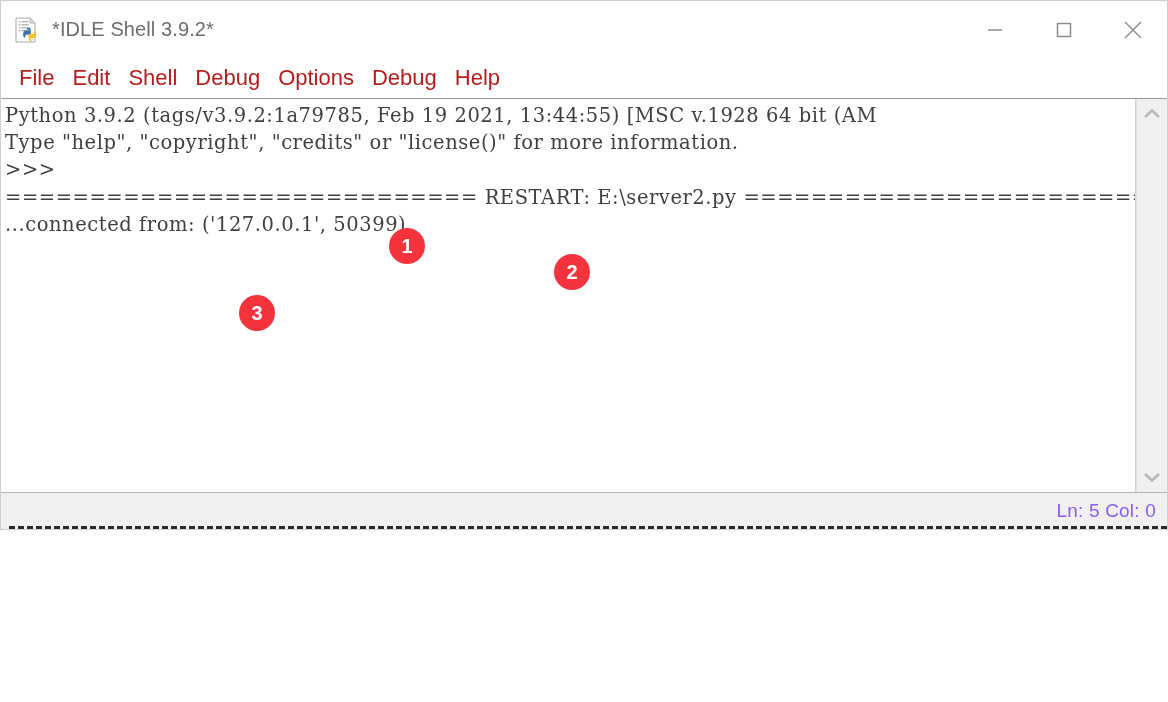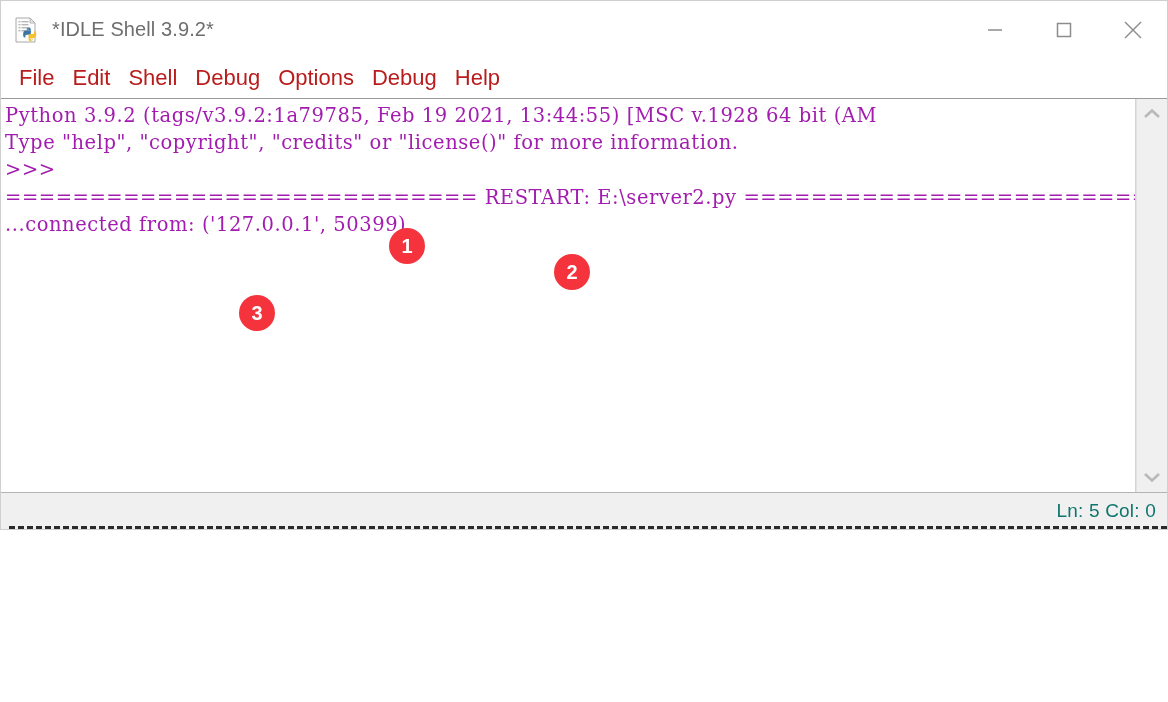--- a/index.html
+++ b/index.html
@@ -111,21 +111,21 @@
     border-right: 1px solid #d4d4d4;
     padding: 3px 0 0 4px;
     box-sizing: border-box;
   }
   .code {
     font-family: "DejaVu Serif", "Liberation Serif", serif;
     font-size: 19.5px;
     line-height: 27.2px;
     white-space: pre;
     letter-spacing: 0.55px;
-    color: #a21caf;
+    color: #404040;
     margin: 0;
   }
 
   
   .scrollbar {
     width: 31px;
     background: #f0f0f0;
     position: relative;
     display: flex;
     flex-direction: column;
@@ -155,21 +155,21 @@
     border-top: 1px solid #b4b4b4;
     display: flex;
     align-items: center;
     justify-content: flex-end;
     padding-right: 11px;
     position: relative;
     box-sizing: border-box;
   }
   .status-text {
     font-size: 19px;
-    color: #0f766e;
+    color: #8b5cf6;
     font-family: "Liberation Sans", sans-serif;
     letter-spacing: 0.2px;
   }
   .focus-dash {
     position: absolute;
     left: 8px;
     right: 0px;
     bottom: 0px;
     height: 0;
     border-bottom: 3px dashed #2b2b2b;

